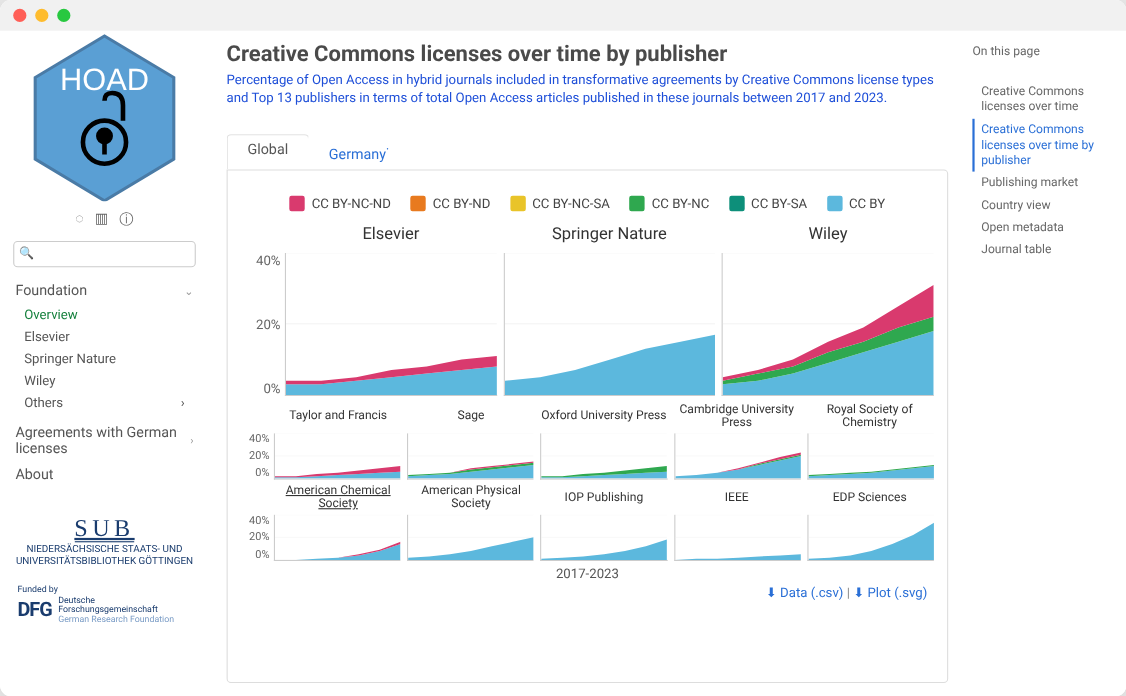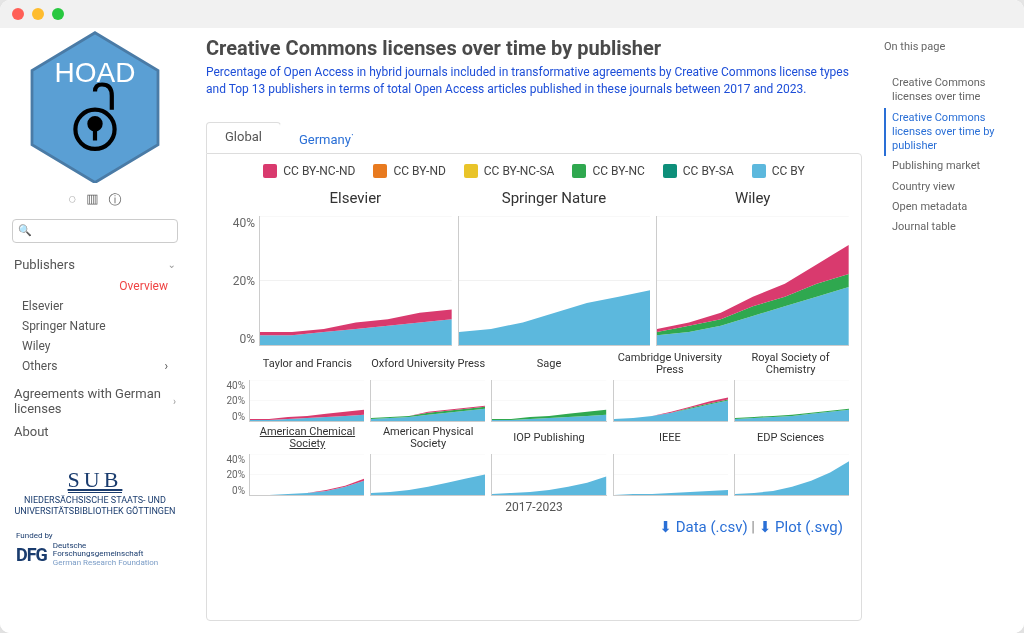--- a/index.html
+++ b/index.html
@@ -15,50 +15,50 @@
   .hex-logo { width: 140px; height: 155px; margin: 0 auto 8px; position: relative; }
   .hex { width: 140px; height: 155px; }
   .logo-icons { display:flex; justify-content:center; gap:10px; margin-top:4px; color:#666; font-size:13px; }
   .search { margin: 10px 0; }
   .search input { width: 100%; padding: 4px 20px; border: 1px solid #ccc; border-radius: 4px; font-size: 12px; background:#fff; }
   .search-wrap { position:relative; }
   .search-wrap .mag { position:absolute; left:6px; top:5px; color:#999; font-size:11px; }
   .nav-section { margin-top: 8px; }
   .nav-head { display:flex; justify-content:space-between; align-items:center; color:#555; padding:4px 2px; cursor:pointer; }
   .nav-item { color:#555; padding:3px 10px; cursor:pointer; font-size:12px;}
-  .nav-item.active { color:#ef4444;text-align:right; }
+  .nav-item.active { color:#15803d; }
   .nav-item.sub { display:flex; justify-content:space-between; }
   .nav-head .chev { color:#999; font-size:10px; }
   .sub-affil { margin-top:24px; text-align:center; }
   .sub-logo { font-family: Georgia, serif; font-size: 22px; letter-spacing: 4px; color:#1a3c6e;text-decoration:underline; }
   .sub-sub { font-size: 9px; color:#1a3c6e; margin-top:2px; line-height:1.2;}
   .dfg-block { margin-top:14px; text-align:left; padding-left:4px;}
   .dfg-funded { font-size:8px; color:#1a3c6e;}
   .dfg-row { display:flex; align-items:center; gap:6px; margin-top:2px;}
   .dfg-logo { font-weight:bold; font-size:18px; color:#1a3c6e; letter-spacing:-1px;}
   .dfg-text { font-size:8px; color:#1a3c6e; line-height:1.1;}
   .main { flex:1; padding: 8px 12px 12px 16px; overflow:hidden; display:flex; flex-direction:column;}
   .page-title { font-size:20px; font-weight:700; color:#4a4a4a; margin-bottom:4px;}
   .page-desc { color:#1d4ed8; font-size:12px; line-height:1.4; margin-bottom:24px;}
   .tabs { display:flex; }
   .tab { padding:6px 18px; border:1px solid #ddd; border-bottom:none; border-top-left-radius:4px; border-top-right-radius:4px; background:#fff; cursor:pointer; font-size:13px; color:#555; margin-right:-1px;}
   .tab.inactive { border-color:transparent; color:#2a6fd6;}
-  .chart-panel { border:1px solid #ddd; border-radius:0 4px 4px 4px; flex:1; padding:4px 12px 4px; display:flex; flex-direction:column; position:relative; overflow:hidden;}
+  .chart-panel { border:1px solid #ddd; border-radius:0 4px 4px 4px; flex:1; padding:17px 12px 4px; display:flex; flex-direction:column; position:relative; overflow:hidden;}
   .legend { display:flex; justify-content:center; gap:18px; padding:6px 0 4px; flex-wrap:wrap;}
   .legend-item { display:flex; align-items:center; gap:6px; font-size:12px; color:#444;}
   .swatch { width:14px; height:14px; border-radius:2px;}
   .facet-title { font-size:15px; color:#333; margin-bottom:2px; text-align:center; height:32px; display:flex; align-items:center; justify-content:center; line-height:1.1;}
   .facet-title.small { font-size:11px; height:28px;}
   .plot-row { display:flex; align-items:stretch;}
   .y-axis { width:40px; display:flex; flex-direction:column; justify-content:space-between; align-items:flex-end; padding-right:4px; color:#666; font-size:12px;}
   .y-axis.small { width:30px; font-size:10px;}
   .plots { flex:1; display:flex; gap:6px;}
   .plot { flex:1; position:relative; border-left:1px solid #ccc; border-bottom:1px solid #ccc;}
   .x-label-row { text-align:center; color:#555; font-size:12px; margin-top:4px;}
-  .dl-row { text-align:right; padding:4px 6px 0; font-size:15px; color:#2a6fd6;}
+  .dl-row { text-align:right; padding:4px 6px 0; font-size:12px; color:#2a6fd6;}
   .dl-row a { color:#2a6fd6; text-decoration:none; cursor:pointer;}
   .rightcol { width:150px; padding:12px 10px; font-size:11px;}
   .toc-head { color:#666; margin-bottom:20px;}
   .toc-item { color:#666; padding:3px 0 3px 8px; cursor:pointer; line-height:1.3;}
   .toc-item.active { color:#2a6fd6; border-left:2px solid #2a6fd6; padding-left:6px;}
   svg.area { width:100%; height:100%; display:block;}
 </style>
 </head>
 <body>
 
@@ -89,21 +89,21 @@
         <span>ⓘ</span>
       </div>
       <div class="search">
         <div class="search-wrap">
           <span class="mag">🔍</span>
           <input type="text" style="">
         </div>
       </div>
       <div class="nav-section">
         <div class="nav-head">
-          <span>Publishers</span>
+          <span>Foundation</span>
           <span class="chev">⌄</span>
         </div>
         <div class="nav-item active">Overview</div>
         <div class="nav-item">Elsevier</div>
         <div class="nav-item">Springer Nature</div>
         <div class="nav-item">Wiley</div>
         <div class="nav-item sub">
           <span>Others</span>
           <span class="chev">›</span>
         </div>
@@ -201,22 +201,22 @@
                   <path d="M0.0 92.5 L16.7 90.0 L33.3 85.0 L50.0 77.5 L66.7 70.0 L83.3 62.5 L100.0 55.0 L100.0 100.0 L83.3 100.0 L66.7 100.0 L50.0 100.0 L33.3 100.0 L16.7 100.0 L0.0 100.0 Z" fill="#5cb8dd" stroke="none"></path>
                   <path d="M0.0 90.0 L16.7 85.0 L33.3 80.0 L50.0 70.0 L66.7 62.5 L83.3 52.5 L100.0 45.0 L100.0 55.0 L83.3 62.5 L66.7 70.0 L50.0 77.5 L33.3 85.0 L16.7 90.0 L0.0 92.5 Z" fill="#2fa84f" stroke="none"></path>
                   <path d="M0.0 87.5 L16.7 82.5 L33.3 75.0 L50.0 62.5 L66.7 52.5 L83.3 37.5 L100.0 22.5 L100.0 45.0 L83.3 52.5 L66.7 62.5 L50.0 70.0 L33.3 80.0 L16.7 85.0 L0.0 90.0 Z" fill="#d93a6e" stroke="none"></path>
                 </svg>
               </div>
             </div>
         </div>
 
         <div style="display:flex; margin-left:30px; gap:4px; margin-top:4px;" id="small-titles-1">
             <div class="facet-title small" style="flex: 1 1 0%;">Taylor and Francis</div>
+            <div class="facet-title small" style="flex: 1 1 0%;">Sage</div>
             <div class="facet-title small" style="flex: 1 1 0%;">Oxford University Press</div>
-            <div class="facet-title small" style="flex: 1 1 0%;">Sage</div>
             <div class="facet-title small" style="flex: 1 1 0%;">Cambridge University Press</div>
             <div class="facet-title small" style="flex: 1 1 0%;">Royal Society of Chemistry</div>
           </div>
         <div class="plot-row" style="height:42px;">
           <div class="y-axis small">
             <span>40%</span>
             <span>20%</span>
             <span>0%</span>
           </div>
           <div class="plots" id="small-plots-1">

